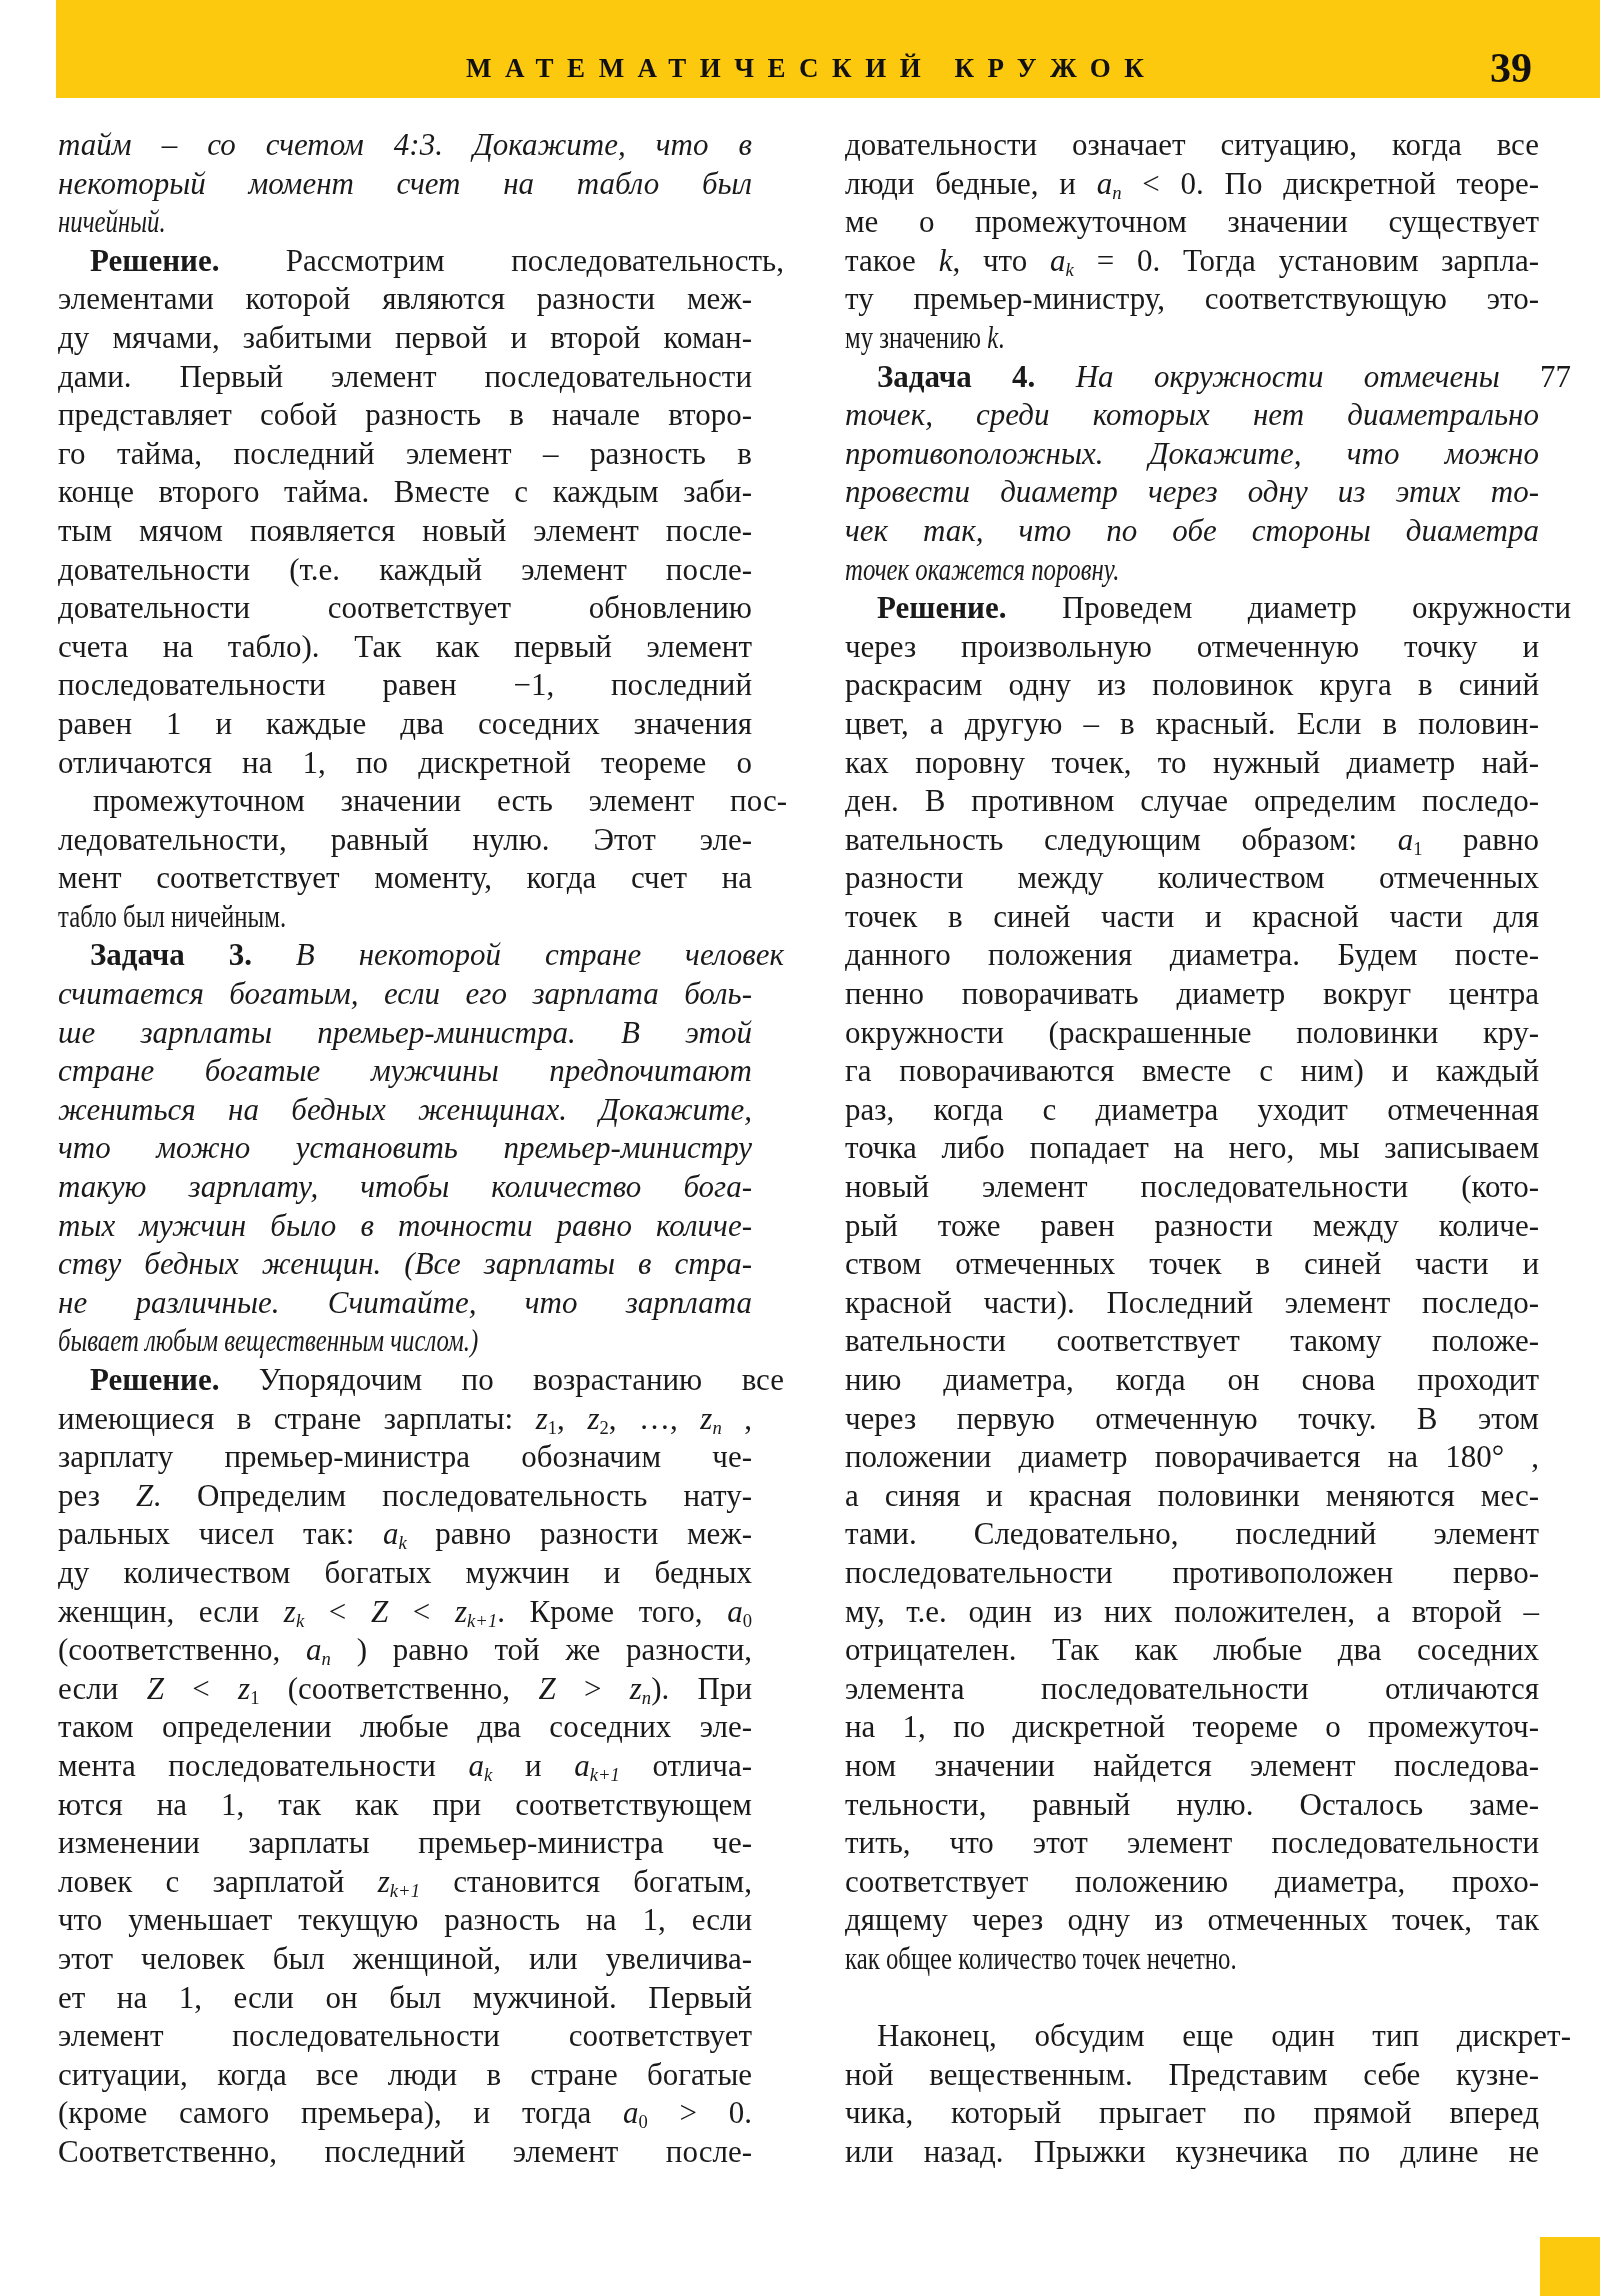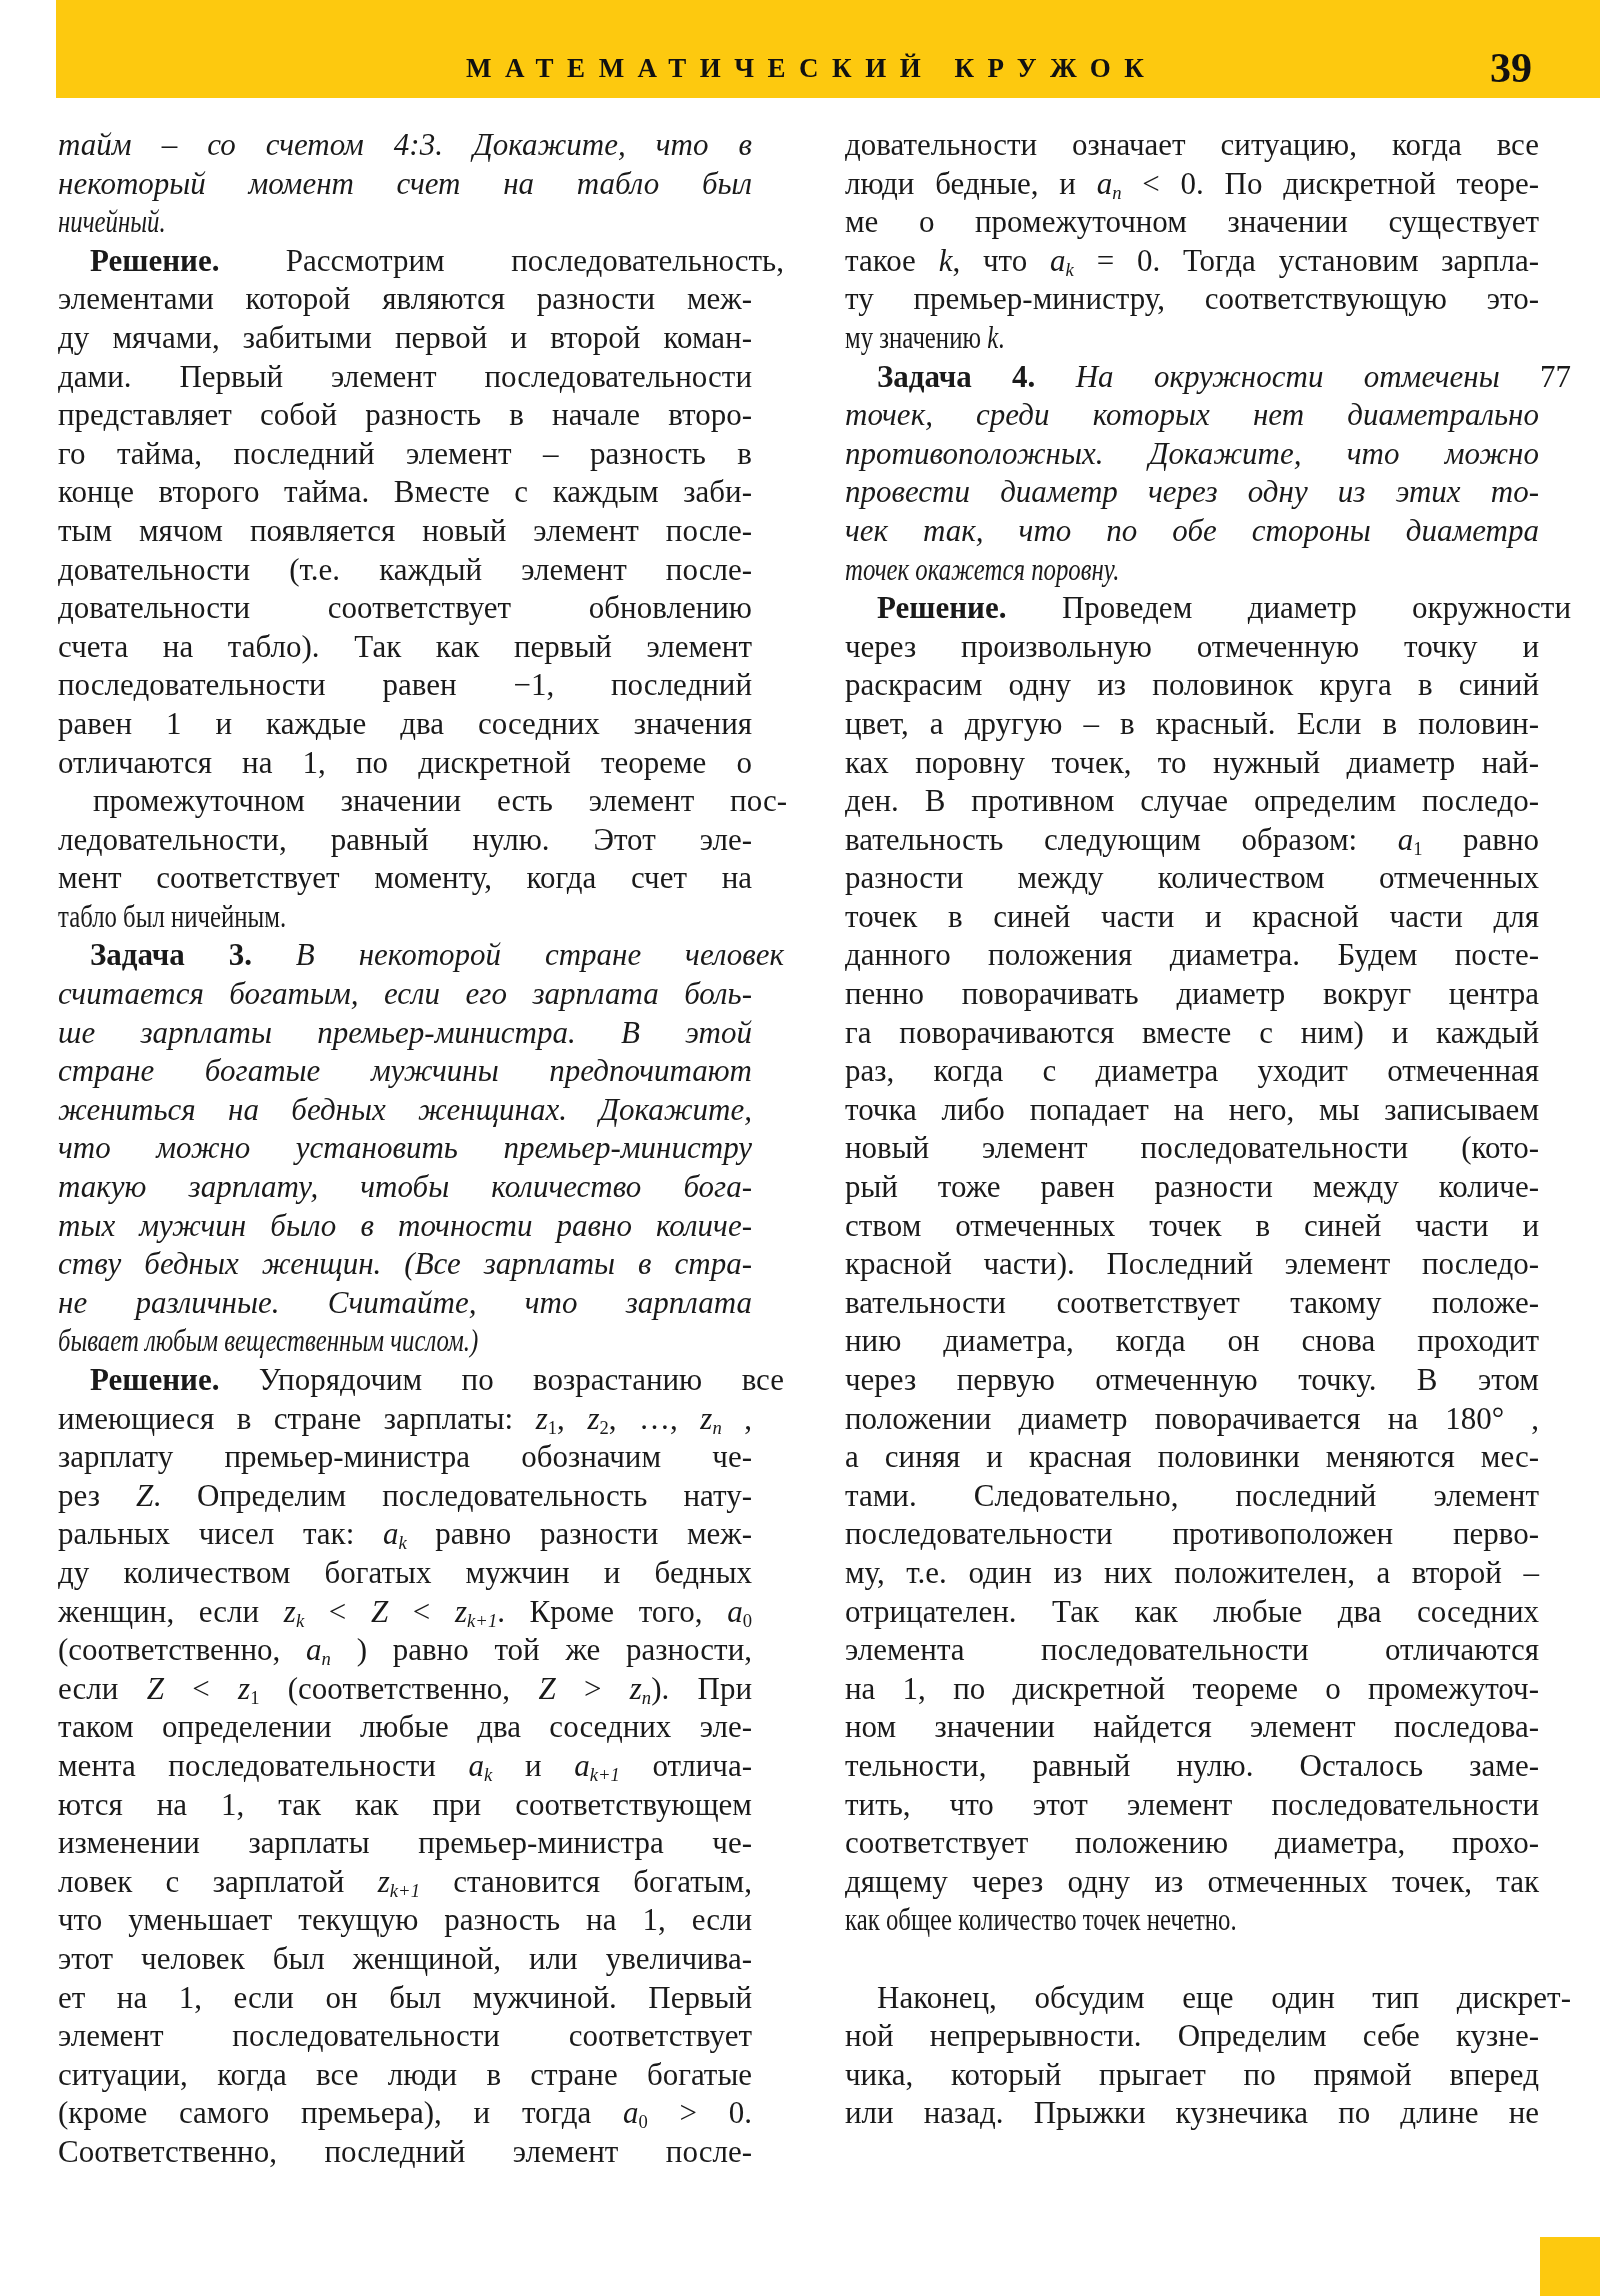--- a/index.html
+++ b/index.html
@@ -120,20 +120,21 @@
     <div class="line"><span class="inner" style="width: 694px; transform: scaleX(1);"><span>через произвольную отмеченную точку и</span></span></div>
     <div class="line"><span class="inner" style="width: 694px; transform: scaleX(1);"><span>раскрасим одну из половинок круга в синий</span></span></div>
     <div class="line"><span class="inner" style="width: 694px; transform: scaleX(1);"><span>цвет, а другую – в красный. Если в половин-</span></span></div>
     <div class="line"><span class="inner" style="width: 694px; transform: scaleX(1);"><span>ках поровну точек, то нужный диаметр най-</span></span></div>
     <div class="line"><span class="inner" style="width: 694px; transform: scaleX(1);"><span>ден. В противном случае определим последо-</span></span></div>
     <div class="line"><span class="inner" style="width: 694px; transform: scaleX(1);"><span>вательность следующим образом: </span><span class="it">a</span><sub>1</sub><span> равно</span></span></div>
     <div class="line"><span class="inner" style="width: 694px; transform: scaleX(1);"><span>разности между количеством отмеченных</span></span></div>
     <div class="line"><span class="inner" style="width: 694px; transform: scaleX(1);"><span>точек в синей части и красной части для</span></span></div>
     <div class="line"><span class="inner" style="width: 694px; transform: scaleX(1);"><span>данного положения диаметра. Будем посте-</span></span></div>
     <div class="line"><span class="inner" style="width: 694px; transform: scaleX(1);"><span>пенно поворачивать диаметр вокруг центра</span></span></div>
+    <div class="line"><span class="inner" style="width: 694px; transform: scaleX(1);"><span>окружности (раскрашенные половинки кру-</span></span></div>
     <div class="line"><span class="inner" style="width: 694px; transform: scaleX(1);"><span>га поворачиваются вместе с ним) и каждый</span></span></div>
     <div class="line"><span class="inner" style="width: 694px; transform: scaleX(1);"><span>раз, когда с диаметра уходит отмеченная</span></span></div>
     <div class="line"><span class="inner" style="width: 694px; transform: scaleX(1);"><span>точка либо попадает на него, мы записываем</span></span></div>
     <div class="line"><span class="inner" style="width: 694px; transform: scaleX(1);"><span>новый элемент последовательности (кото-</span></span></div>
     <div class="line"><span class="inner" style="width: 694px; transform: scaleX(1);"><span>рый тоже равен разности между количе-</span></span></div>
     <div class="line"><span class="inner" style="width: 694px; transform: scaleX(1);"><span>ством отмеченных точек в синей части и</span></span></div>
     <div class="line"><span class="inner" style="width: 694px; transform: scaleX(1);"><span>красной части). Последний элемент последо-</span></span></div>
     <div class="line"><span class="inner" style="width: 694px; transform: scaleX(1);"><span>вательности соответствует такому положе-</span></span></div>
     <div class="line"><span class="inner" style="width: 694px; transform: scaleX(1);"><span>нию диаметра, когда он снова проходит</span></span></div>
     <div class="line"><span class="inner" style="width: 694px; transform: scaleX(1);"><span>через первую отмеченную точку. В этом</span></span></div>
@@ -146,18 +147,18 @@
     <div class="line"><span class="inner" style="width: 694px; transform: scaleX(1);"><span>элемента последовательности отличаются</span></span></div>
     <div class="line"><span class="inner" style="width: 694px; transform: scaleX(1);"><span>на 1, по дискретной теореме о промежуточ-</span></span></div>
     <div class="line"><span class="inner" style="width: 694px; transform: scaleX(1);"><span>ном значении найдется элемент последова-</span></span></div>
     <div class="line"><span class="inner" style="width: 694px; transform: scaleX(1);"><span>тельности, равный нулю. Осталось заме-</span></span></div>
     <div class="line"><span class="inner" style="width: 694px; transform: scaleX(1);"><span>тить, что этот элемент последовательности</span></span></div>
     <div class="line"><span class="inner" style="width: 694px; transform: scaleX(1);"><span>соответствует положению диаметра, прохо-</span></span></div>
     <div class="line"><span class="inner" style="width: 694px; transform: scaleX(1);"><span>дящему через одну из отмеченных точек, так</span></span></div>
     <div class="line last"><span class="inner" style="width: auto; transform: scaleX(0.8);"><span>как общее количество точек нечетно.</span></span></div>
     <div class="gap"></div>
     <div class="line"><span class="inner indent" style="width: 694px; transform: scaleX(1);"><span>Наконец, обсудим еще один тип дискрет-</span></span></div>
-    <div class="line"><span class="inner" style="width: 694px; transform: scaleX(1);"><span>ной непрерывности. Определим себе кузне-</span></span></div>
+    <div class="line"><span class="inner" style="width: 694px; transform: scaleX(1);"><span>ной вещественным. Представим себе кузне-</span></span></div>
     <div class="line"><span class="inner" style="width: 694px; transform: scaleX(1);"><span>чика, который прыгает по прямой вперед</span></span></div>
     <div class="line"><span class="inner" style="width: 694px; transform: scaleX(1);"><span>или назад. Прыжки кузнечика по длине не</span></span></div>
   </div>
 
 <div class="corner-tab"></div>
 
 </body></html>

